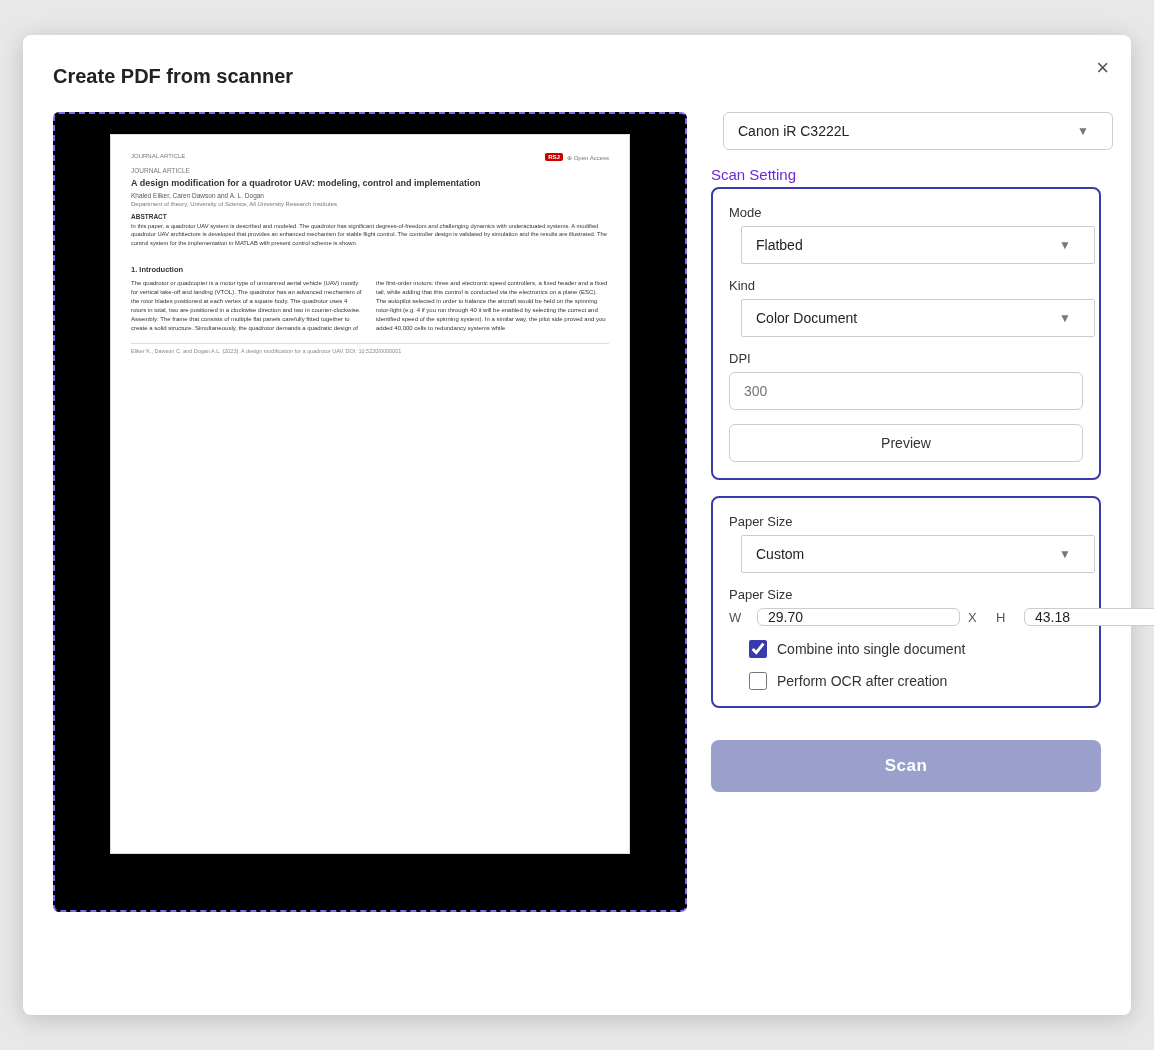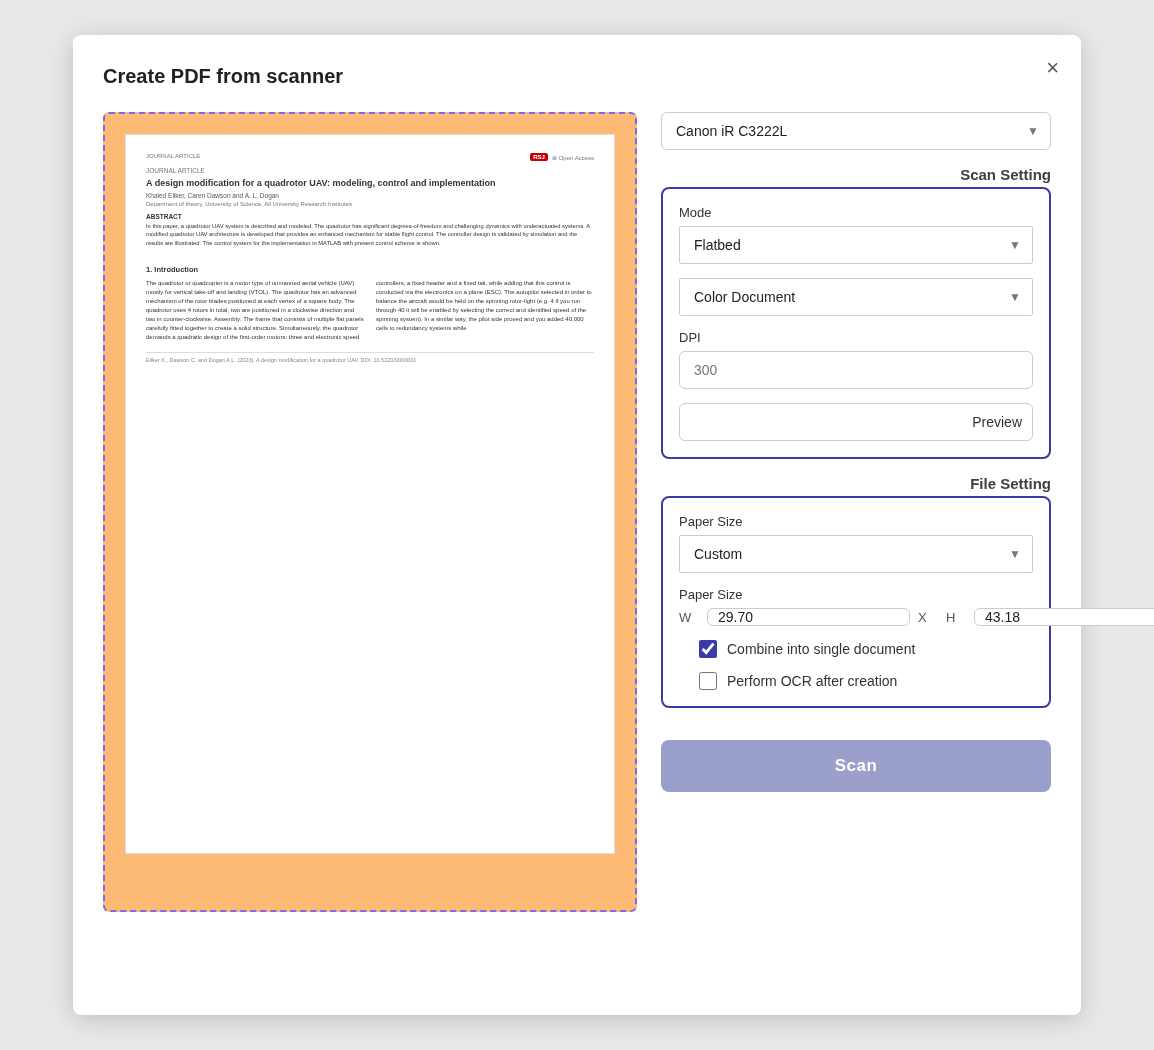--- a/index.html
+++ b/index.html
@@ -8,21 +8,21 @@
       background: #e8e8e8;
       width: 1154px;
       height: 1050px;
       display: flex;
       align-items: center;
       justify-content: center;
     }
     .dialog {
       background: #fff;
       border-radius: 8px;
-      width: 1008px;
+      width: 1108px;
       min-height: 980px;
       position: relative;
       padding: 30px;
       box-shadow: 0 4px 24px rgba(0,0,0,0.18);
     }
     .dialog-title {
       font-size: 20px;
       font-weight: 600;
       color: #222;
       margin-bottom: 24px;
@@ -45,21 +45,21 @@
     
     .preview-panel {
       flex: 1;
       min-width: 0;
       border: 2px dashed #7b68ee;
       border-radius: 6px;
       min-height: 800px;
       display: flex;
       align-items: flex-start;
       justify-content: center;
-      background: #fdba74;
+      background: #000000;
       padding: 20px;
       position: relative;
     }
     .document-preview {
       background: #fff;
       width: 100%;
       max-width: 520px;
       min-height: 720px;
       border: 1px solid #ddd;
       padding: 18px 20px;
@@ -150,24 +150,23 @@
       position: absolute;
       right: 12px;
       top: 50%;
       transform: translateY(-50%);
       pointer-events: none;
       color: #777;
       font-size: 12px;
     }
     .section-label {
       font-size: 15px;
-      font-weight: 700;
-      color: #404040;
+      font-weight: 400;
+      color: #6d28d9;
       margin-bottom: 4px;
-      text-align: right;
     }
     .settings-box {
       border: 2px solid #3a3aaa;
       border-radius: 8px;
       padding: 16px;
       display: flex;
       flex-direction: column;
       gap: 14px;
     }
     .field-label {
@@ -201,21 +200,20 @@
     }
     .preview-btn {
       width: 100%;
       padding: 10px;
       background: #fff;
       border: 1px solid #ccc;
       border-radius: 6px;
       font-size: 14px;
       cursor: pointer;
       color: #333;
-      text-align: right;
     }
     .file-settings-box {
       border: 2px solid #3a3aaa;
       border-radius: 8px;
       padding: 16px;
       display: flex;
       flex-direction: column;
       gap: 14px;
     }
     .paper-size-row {
@@ -260,21 +258,21 @@
       padding: 16px;
       background: #9b9fcc;
       color: #fff;
       border: none;
       border-radius: 8px;
       font-size: 17px;
       font-weight: 600;
       cursor: pointer;
       letter-spacing: 0.5px;
     }
-    select { outline: none; }
+    select { outline: none; margin-left: 12px; }
     input { outline: none; }
   </style>
 </head>
 <body>
 
 <div class="dialog">
   <h2 class="dialog-title">Create PDF from scanner</h2>
   <button class="close-btn">×</button>
 
   <div class="content-area">
@@ -328,41 +326,41 @@
               <select class="field-select">
                 <option>Flatbed</option>
                 <option>ADF</option>
                 <option>ADF Duplex</option>
               </select>
               <span class="dropdown-arrow">▼</span>
             </div>
           </div>
 
           <div>
+            <div class="field-label">Kind</div>
             <div class="field-select-wrapper">
               <select class="field-select">
                 <option>Color Document</option>
                 <option>Black and White Document</option>
                 <option>Grayscale Document</option>
               </select>
               <span class="dropdown-arrow">▼</span>
             </div>
           </div>
 
           <div>
             <div class="field-label">DPI</div>
             <input class="dpi-input" type="text" placeholder="300" style="">
           </div>
 
           <button class="preview-btn">Preview</button>
         </div>
       </div>
 
       <div>
-        <div class="section-label">File Setting</div>
         <div class="file-settings-box">
 
           <div>
             <div class="field-label">Paper Size</div>
             <div class="field-select-wrapper">
               <select class="field-select">
                 <option>Custom</option>
                 <option>A4</option>
                 <option>A3</option>
                 <option>Letter</option>

